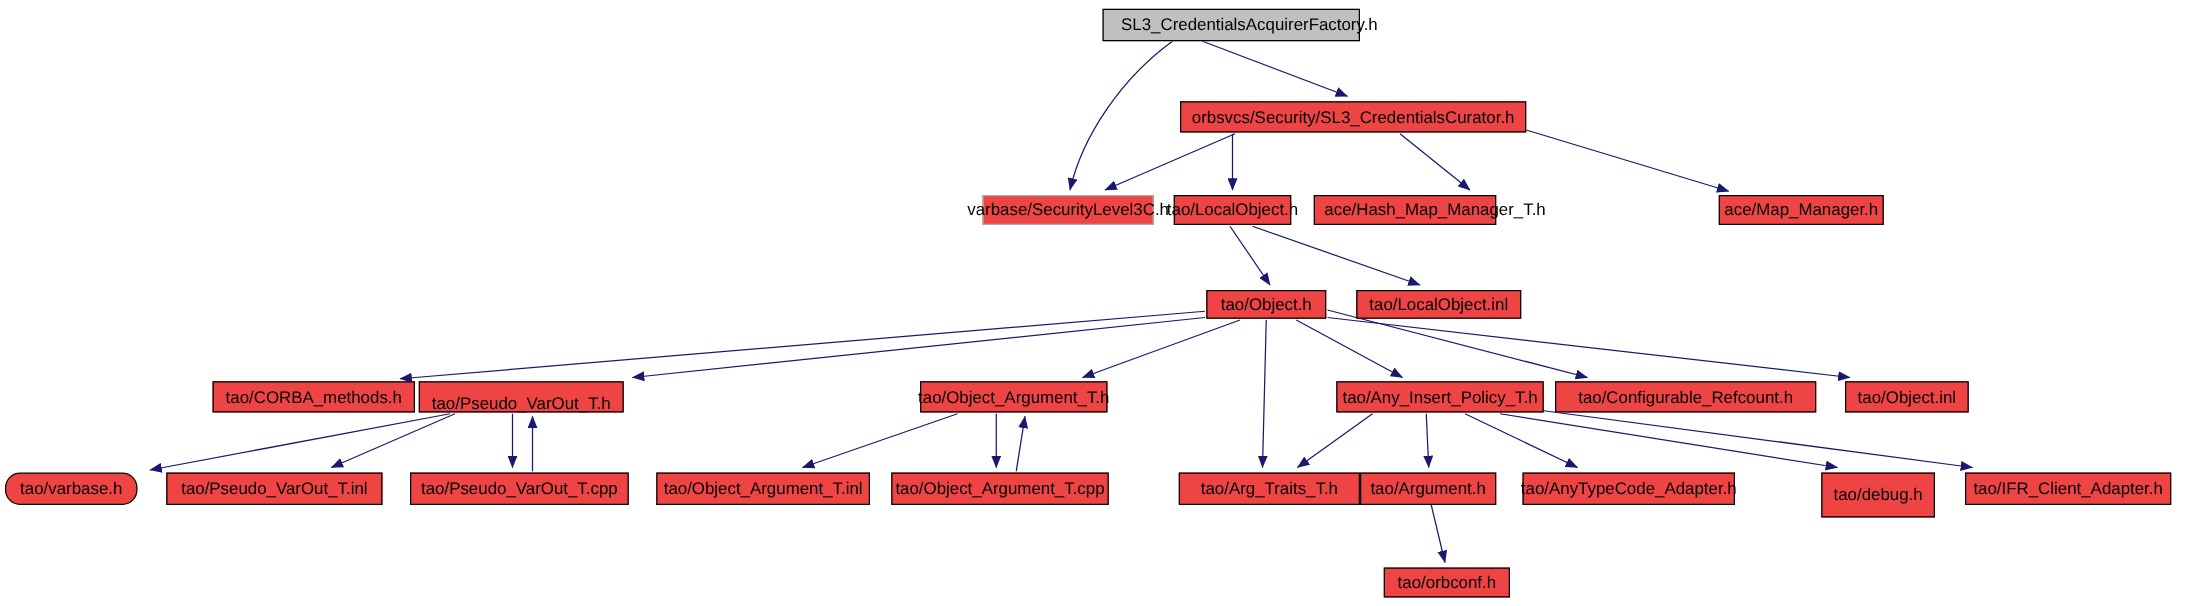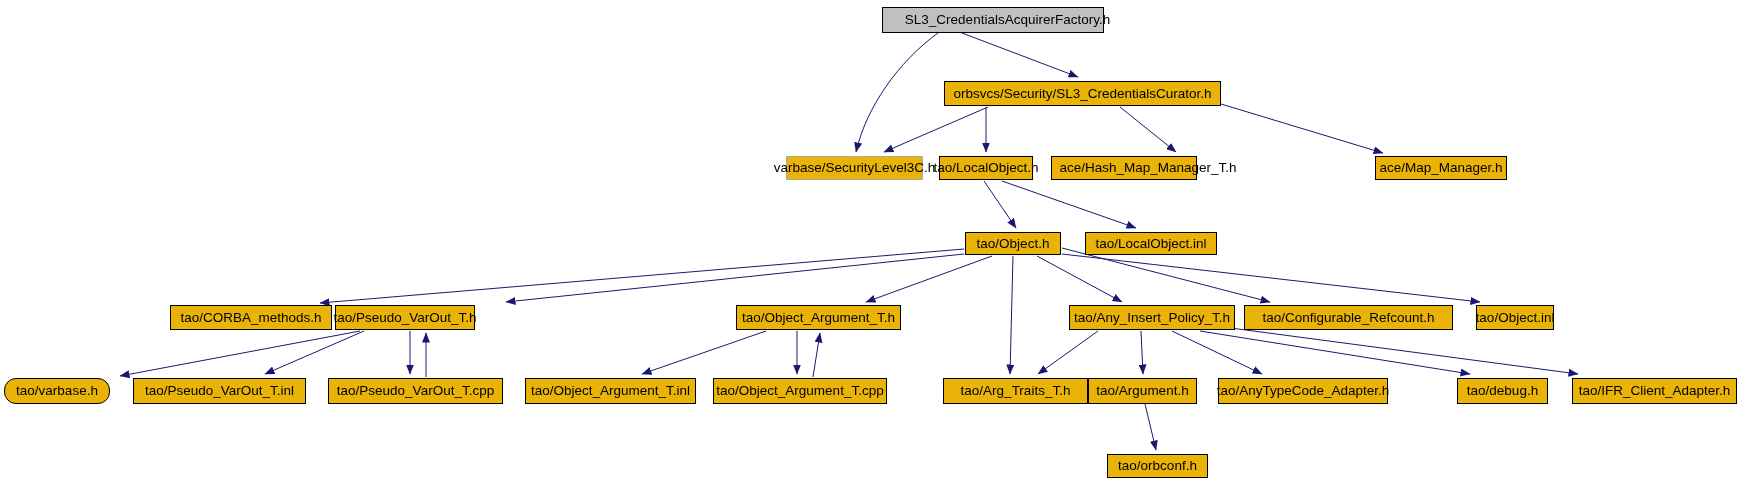--- a/index.html
+++ b/index.html
@@ -20,21 +20,21 @@
     left: 0;
     top: 0;
     width: 1752px;
     height: 485px;
     pointer-events: none;
   }
   .node {
     position: absolute;
     box-sizing: border-box;
     border: 1px solid #000000;
-    background: #eab308;
+    background: #ef4444;
     color: #000000;
     font-size: 13.5px;
     line-height: 1;
     display: flex;
     align-items: center;
     justify-content: center;
     white-space: nowrap;
     cursor: pointer;
   }
   .node.root {
@@ -80,21 +80,21 @@
         <path d="M813,377 L820,333" fill="none" stroke="#191970" stroke-width="1" marker-end="url(#arrow)"></path>
         <path d="M1098,331 L1038,374" fill="none" stroke="#191970" stroke-width="1" marker-end="url(#arrow)"></path>
         <path d="M1141,331 L1143,374" fill="none" stroke="#191970" stroke-width="1" marker-end="url(#arrow)"></path>
         <path d="M1172,331 L1262,374" fill="none" stroke="#191970" stroke-width="1" marker-end="url(#arrow)"></path>
         <path d="M1200,331 L1470,374" fill="none" stroke="#191970" stroke-width="1" marker-end="url(#arrow)"></path>
         <path d="M1223,327 L1578,374" fill="none" stroke="#191970" stroke-width="1" marker-end="url(#arrow)"></path>
         <path d="M1145,404 L1156,450" fill="none" stroke="#191970" stroke-width="1" marker-end="url(#arrow)"></path>
       </g>
   </svg>
 
-<div class="node root" style="left: 882px; top: 7px; width: 222px; height: 26px; padding-left: 29px;">
+<div class="node root" style="left: 882px; top: 7px; width: 206px; height: 26px; padding-left: 29px;">
       <span>SL3_CredentialsAcquirerFactory.h</span>
     </div>
     <div class="node" style="left: 944px; top: 81px; width: 277px; height: 25px;">
       <span>orbsvcs/Security/SL3_CredentialsCurator.h</span>
     </div>
     <div class="node external" style="left: 786px; top: 156px; width: 137px; height: 24px;">
       <span>varbase/SecurityLevel3C.h</span>
     </div>
     <div class="node" style="left: 939px; top: 156px; width: 94px; height: 24px;">
       <span>tao/LocalObject.h</span>
@@ -107,33 +107,33 @@
     </div>
     <div class="node" style="left: 965px; top: 232px; width: 96px; height: 23px;">
       <span>tao/Object.h</span>
     </div>
     <div class="node" style="left: 1085px; top: 232px; width: 132px; height: 23px;">
       <span>tao/LocalObject.inl</span>
     </div>
     <div class="node" style="left: 151px; top: 305px; width: 162px; height: 25px; margin-left: 19px;">
       <span>tao/CORBA_methods.h</span>
     </div>
-    <div class="node" style="left: 335px; top: 305px; width: 140px; height: 25px;">
+    <div class="node" style="left: 335px; top: 305px; width: 164px; height: 25px; align-items: flex-end;">
       <span>tao/Pseudo_VarOut_T.h</span>
     </div>
-    <div class="node" style="left: 736px; top: 305px; width: 165px; height: 25px;">
+    <div class="node" style="left: 736px; top: 305px; width: 150px; height: 25px;">
       <span>tao/Object_Argument_T.h</span>
     </div>
     <div class="node" style="left: 1057px; top: 305px; width: 166px; height: 25px; margin-left: 12px;">
       <span>tao/Any_Insert_Policy_T.h</span>
     </div>
     <div class="node" style="left: 1244px; top: 305px; width: 209px; height: 25px;">
       <span>tao/Configurable_Refcount.h</span>
     </div>
-    <div class="node" style="left: 1476px; top: 305px; width: 78px; height: 25px;">
+    <div class="node" style="left: 1476px; top: 305px; width: 99px; height: 25px;">
       <span>tao/Object.inl</span>
     </div>
     <div class="node" style="left: 4px; top: 378px; width: 106px; height: 26px; border-radius: 12px;">
       <span>tao/varbase.h</span>
     </div>
     <div class="node" style="left: 133px; top: 378px; width: 173px; height: 26px;">
       <span>tao/Pseudo_VarOut_T.inl</span>
     </div>
     <div class="node" style="left: 328px; top: 378px; width: 175px; height: 26px;">
       <span>tao/Pseudo_VarOut_T.cpp</span>
@@ -146,21 +146,21 @@
     </div>
     <div class="node" style="left: 943px; top: 378px; width: 145px; height: 26px;">
       <span>tao/Arg_Traits_T.h</span>
     </div>
     <div class="node" style="left: 1088px; top: 378px; width: 109px; height: 26px; justify-content: center;">
       <span>tao/Argument.h</span>
     </div>
     <div class="node" style="left: 1218px; top: 378px; width: 170px; height: 26px;">
       <span>tao/AnyTypeCode_Adapter.h</span>
     </div>
-    <div class="node" style="left: 1457px; top: 378px; width: 91px; height: 26px;">
+    <div class="node" style="left: 1457px; top: 378px; width: 91px; height: 36px;">
       <span>tao/debug.h</span>
     </div>
     <div class="node" style="left: 1572px; top: 378px; width: 165px; height: 26px;">
       <span>tao/IFR_Client_Adapter.h</span>
     </div>
     <div class="node" style="left: 1107px; top: 454px; width: 101px; height: 24px;">
       <span>tao/orbconf.h</span>
     </div>
   </div>
 

